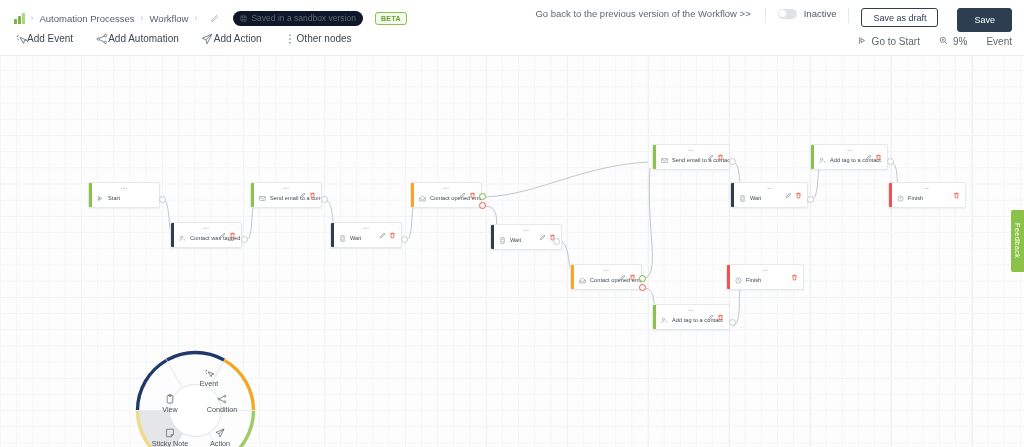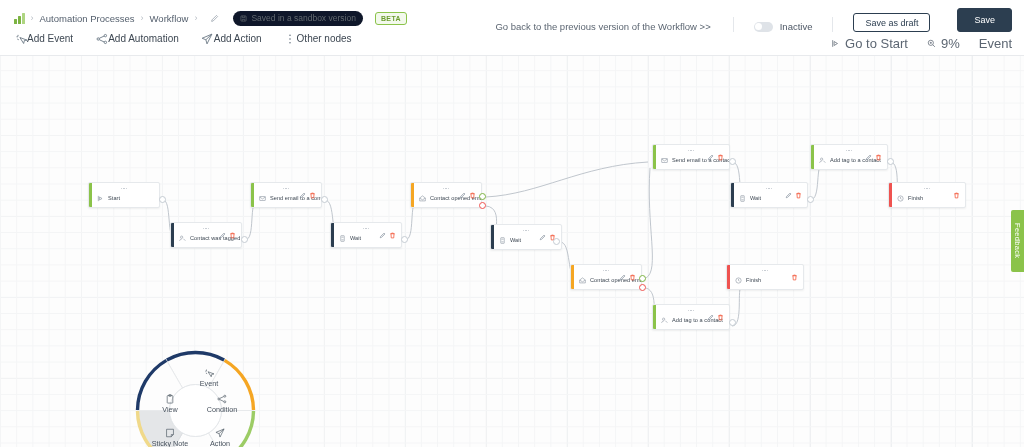--- a/index.html
+++ b/index.html
@@ -43,21 +43,21 @@
   }
   .pill-beta {
     height: 13px; padding: 0 5px; border-radius: 3px;
     border: 1px solid #8bc34a; background: #f3f9ec; color: #6c9c30;
     font-size: 7px; font-weight: 700; letter-spacing: .4px;
     display: flex; align-items: center; margin-left: 6px;
   }
 
   .header-right {
     position: absolute; top: 8px; right: 12px;
-    display: flex; align-items: flex-end; gap: 8px;
+    display: flex; align-items: flex-start; gap: 0;
   }
   .revert-link {
     font-size: 9.5px; color: #5c6672; white-space: nowrap;
     margin-right: 14px; text-decoration: none;
   }
   .vdiv { width: 1px; height: 15px; background: #e4e7eb; }
   .toggle-wrap { display: flex; align-items: center; gap: 7px; margin: 0 12px; }
   .toggle {
     width: 19px; height: 10px; border-radius: 6px; background: #dfe3e8;
     position: relative;
@@ -87,21 +87,21 @@
   }
   .tool-item {
     display: flex; align-items: center; 
     margin-right: 22px; font-size: 10px; color: #3d4752;
   }
   .tool-ic { width: 13px; height: 13px; color: #6b7885; display:flex; align-items:center; justify-content:center; }
 
   .view-tools {
     position: absolute; top: 36px; right: 12px;
     display: flex; align-items: center; gap: 5px;
-    font-size: 13px; color: #5c6672;
+    font-size: 10px; color: #5c6672;
   }
   .view-tools .sp { width: 9px; }
 
   
   .canvas {
     position: absolute; top: 56px; left: 0; width: 1024px; height: 391px;
     background-color: #fdfdfd;
     background-image:
       linear-gradient(to right, #f4f5f6 1px, transparent 1px),
       linear-gradient(to bottom, #f4f5f6 1px, transparent 1px),

